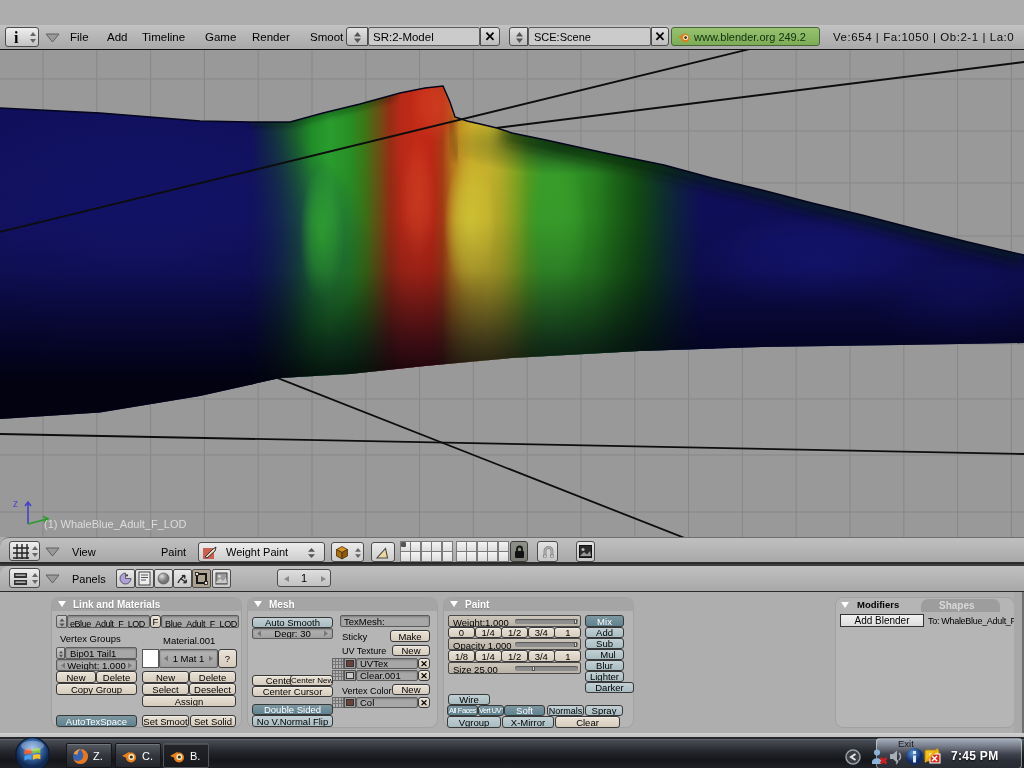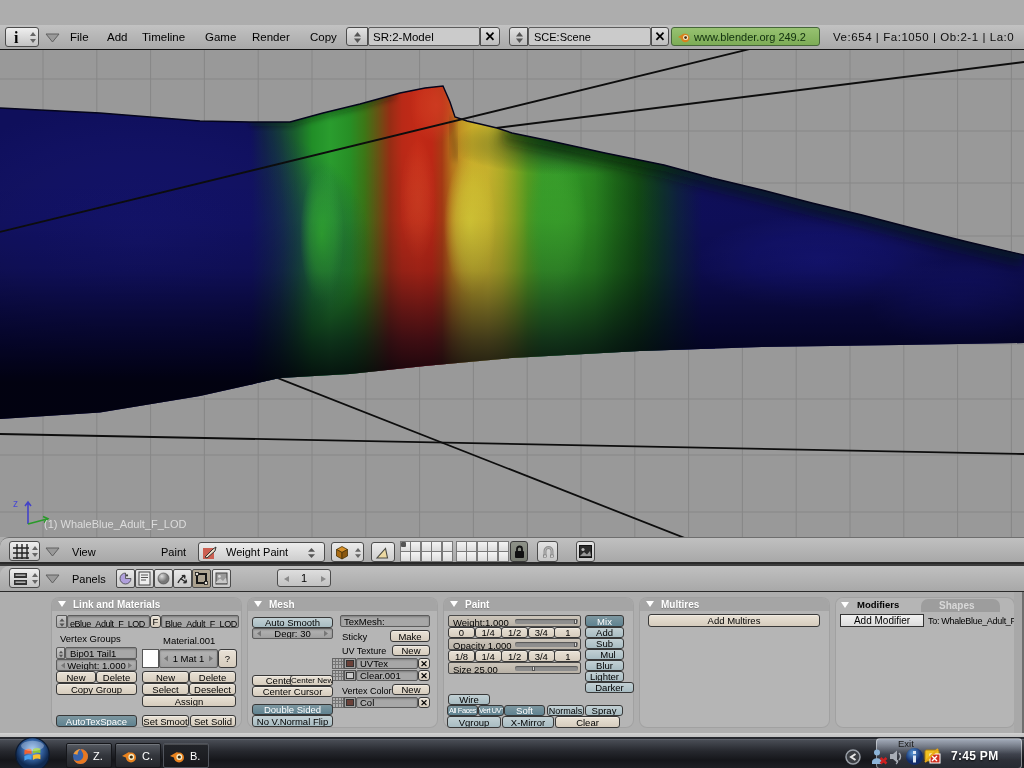--- a/index.html
+++ b/index.html
@@ -28,21 +28,21 @@
         </svg>
       </div>
       <svg class="a" style="left:45px;top:8px" width="15" height="10" viewBox="0 0 15 10">
         <path d="M1 1 L14 1 L7.5 9 Z" fill="#9a9a9a" stroke="#606060"></path>
       </svg>
       <div class="a lbl" style="left:70px;top:6px;font-size:11.5px">File</div>
       <div class="a lbl" style="left:107px;top:6px;font-size:11.5px">Add</div>
       <div class="a lbl" style="left:142px;top:6px;font-size:11.5px">Timeline</div>
       <div class="a lbl" style="left:205px;top:6px;font-size:11.5px">Game</div>
       <div class="a lbl" style="left:252px;top:6px;font-size:11.5px">Render</div>
-      <div class="a lbl" style="left:310px;top:6px;font-size:11.5px">Copy</div>
+      <div class="a lbl" style="left:310px;top:6px;font-size:11.5px">Smoot</div>
       <div class="a" style="left:346px;top:2px;width:22px;height:19px;background:linear-gradient(#e2e2e2,#bcbcbc);border:1px solid #4c4c4c;border-radius:3px 0 0 3px">
         <svg class="a" style="left:6px;top:3px" width="9" height="13" viewBox="0 0 9 13">
           <path d="M4.5 1 L8 5.4 L1 5.4 Z" fill="#555"></path>
           <path d="M4.5 12 L8 7.6 L1 7.6 Z" fill="#555"></path>
         </svg>
       </div>
       <div class="a fld" style="left:368px;top:2px;width:112px;height:19px;background:#cbcbcb;box-shadow:none">
         <div class="a" style="left:4px;top:3px;font-size:11.5px">SR:2-Model</div>
       </div>
       <div class="a" style="left:480px;top:2px;width:20px;height:19px;background:linear-gradient(#e2e2e2,#bcbcbc);border:1px solid #4c4c4c;border-radius:0 3px 3px 0;font-weight:bold;font-size:13px;text-align:center;line-height:17px">✕</div>
@@ -517,36 +517,29 @@
       <div class="a tgl" style="left:4px;top:96px;width:42px;height:11px;line-height:10px;font-size:9.5px;">Wire</div>
       <div class="a tgon" style="left:3px;top:107px;width:31px;height:11px;line-height:10px;font-size:7.5px;letter-spacing:-0.4px">All Faces</div>
       <div class="a tgon" style="left:34px;top:107px;width:26px;height:11px;line-height:10px;font-size:7.2px;letter-spacing:-0.4px">Vert UVTex</div>
       <div class="a tgon" style="left:60px;top:107px;width:41px;height:11px;line-height:10px;font-size:9.5px;">Soft</div>
       <div class="a tgl" style="left:103px;top:107px;width:37px;height:11px;line-height:10px;font-size:9px;">Normals</div>
       <div class="a tgl" style="left:141px;top:107px;width:38px;height:11px;line-height:10px;font-size:9.5px;">Spray</div>
       <div class="a tgl" style="left:3px;top:118px;width:54px;height:12px;line-height:11px;font-size:9.5px;">Vgroup</div>
       <div class="a tgl" style="left:58px;top:118px;width:52px;height:12px;line-height:11px;font-size:9.5px;">X-Mirror</div>
       <div class="a btn" style="left:111px;top:118px;width:65px;height:12px;line-height:11px;font-size:9.5px;">Clear</div>
     </div>
-    <div class="a panel" style="left:640px;top:598px;width:189px;height:129px">
-      <div class="a phead" style="left:0;top:0;width:189px;height:13px">
-        <div class="a tri" style="left:6px;top:3px"></div>
-        <div class="a hdrtxt" style="left:21px;top:1px">Multires</div>
-      </div>
-      <div class="a btn" style="left:8px;top:16px;width:172px;height:13px;line-height:12px;font-size:9.5px;">Add Multires</div>
-    </div>
     <div class="a panel" style="left:836px;top:598px;width:178px;height:129px">
       <div class="a" style="left:0;top:0;width:85px;height:14px;background:#b5b5b5;border-radius:7px 7px 0 0">
         <div class="a tri" style="left:5px;top:4px;border-top-color:#fff"></div>
         <div class="a lbl" style="left:21px;top:1px;font-weight:bold">Modifiers</div>
       </div>
       <div class="a" style="left:85px;top:1px;width:79px;height:13px;background:#9d9d9d;border-radius:7px 7px 0 0">
         <div class="a" style="left:18px;top:1px;font-size:10px;color:#d8d8d8;font-weight:bold">Shapes</div>
       </div>
-      <div class="a" style="left:4px;top:16px;width:84px;height:13px;background:linear-gradient(#f2f2f2,#dcdcdc);border:1px solid #333;font-size:10px;line-height:12px;text-align:center">Add Modifier</div>
+      <div class="a" style="left:4px;top:16px;width:84px;height:13px;background:linear-gradient(#f2f2f2,#dcdcdc);border:1px solid #333;font-size:10px;line-height:12px;text-align:center">Add Blender</div>
       <div class="a lbl" style="left:92px;top:18px;font-size:9px;letter-spacing:-0.3px;width:90px;overflow:hidden;white-space:nowrap">To: WhaleBlue_Adult_F_</div>
     </div>
     <div class="a" style="left:1014px;top:592px;width:8px;height:145px;background:#a8a8a8"></div>
     <div class="a" style="left:1022px;top:592px;width:2px;height:146px;background:#6e6e6e"></div>
     <div class="a" style="left:0;top:733px;width:1024px;height:5px;background:linear-gradient(#d2d2d2,#bcbcbc)"></div>
     <div class="a" style="left:0;top:737px;width:1024px;height:3px;background:#26282e"></div>
     <div class="a" style="left:0;top:739px;width:1024px;height:29px;background:linear-gradient(#494d55 0%,#26282e 40%,#15161a 72%,#1e2025 100%);border-top:1px solid #5d616a">
       <div class="a" style="left:876px;top:-2px;width:146px;height:31px;border-radius:4px;background:linear-gradient(rgba(205,215,232,.68),rgba(135,145,165,.30) 52%,rgba(75,83,100,.22));border:1px solid rgba(255,255,255,.45)"></div>
       <div class="a" style="left:898px;top:-2px;font-size:9.5px;color:#1a1a1a">Exit</div>
       <svg class="a" style="left:14px;top:-4px" width="37" height="37" viewBox="0 0 32 32">

